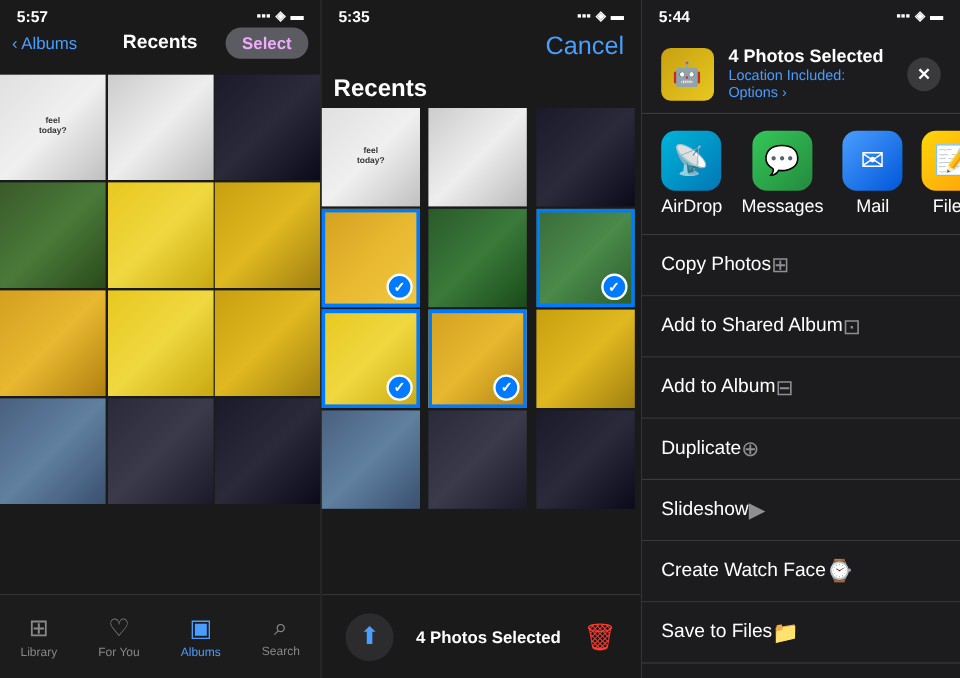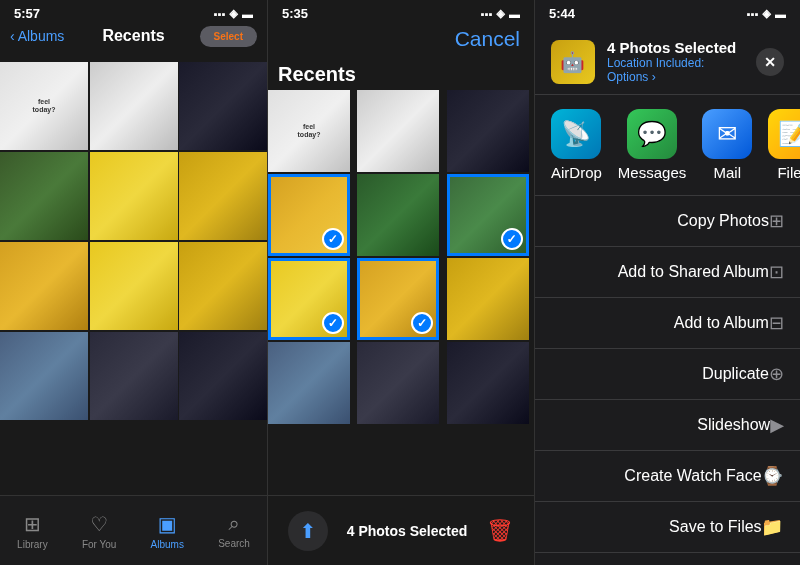--- a/index.html
+++ b/index.html
@@ -75,22 +75,22 @@
     }
     .panel1-title {
       color: #fff;
       font-size: 16px;
       font-weight: 700;
     }
     .select-btn {
       position: absolute;
       right: 10px;
       background: rgba(120,120,130,0.7);
-      color: #f97316;
-      font-size: 10px;
+      color: #f0abfc;
+      font-size: 14px;
       font-weight: 600;
       border-radius: 20px;
       padding: 5px 14px;
     }
 
     .photo-cell {
       aspect-ratio: 1;
       overflow: hidden;
       position: relative;
     }
@@ -272,21 +272,21 @@
     .icon-notes { background: linear-gradient(135deg, #ffd60a, #ff9f0a); color: #fff; }
 
     
     .menu-list {
       overflow-y: auto;
       flex: 1;
     }
     .menu-item {
       display: flex;
       align-items: center;
-      justify-content: flex-end;
+      justify-content: flex-start;
       padding: 14px 16px;
       border-bottom: 1px solid #3a3a3c;
       background: #1c1c1e;
     }
     .menu-label {
       color: #fff;
       font-size: 16px;
       font-weight: 400;
     }
     .menu-icon-right {

